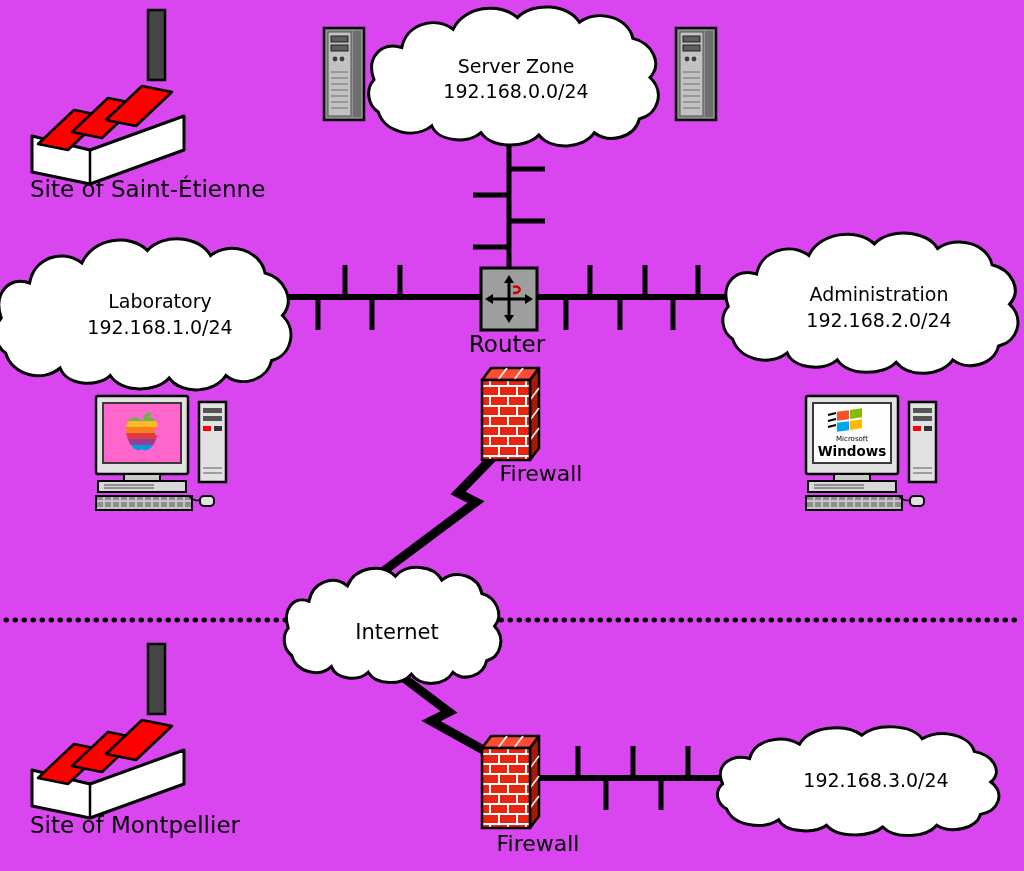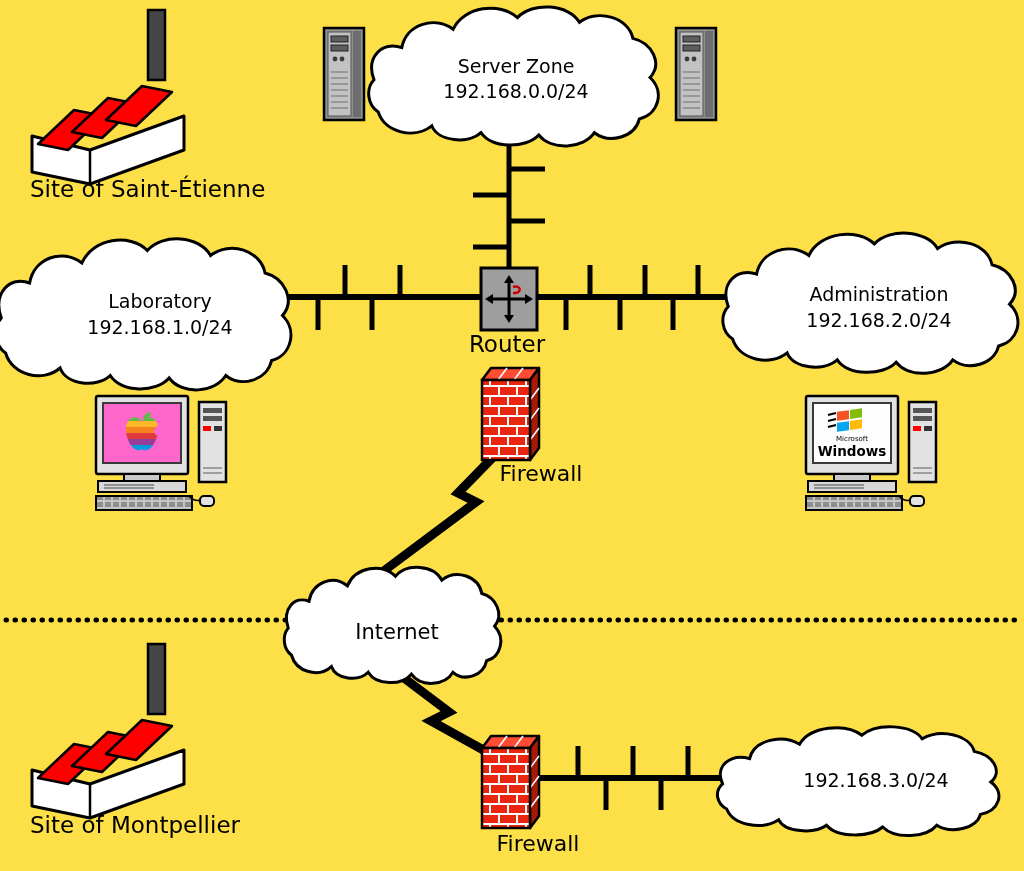--- a/index.html
+++ b/index.html
@@ -1,16 +1,16 @@
 <!DOCTYPE html>
 <html><head>
 <meta charset="utf-8">
 <style>
   html,body{margin:0;padding:0;background:#fff;}
-  .canvas{width:1024px;height:871px;position:relative;background:#fde047;overflow:hidden;}
+  .canvas{width:1024px;height:871px;position:relative;background:#d946ef;overflow:hidden;}
   svg{display:block;}
   svg text{font-family:"DejaVu Sans","Liberation Sans",sans-serif;fill:#000;}
   .fs19{font-size:19px;}
   .fs21{font-size:21px;}
   .fs22{font-size:22px;}
   .fs23{font-size:23px;}
 </style>
 </head>
 <body>
 

